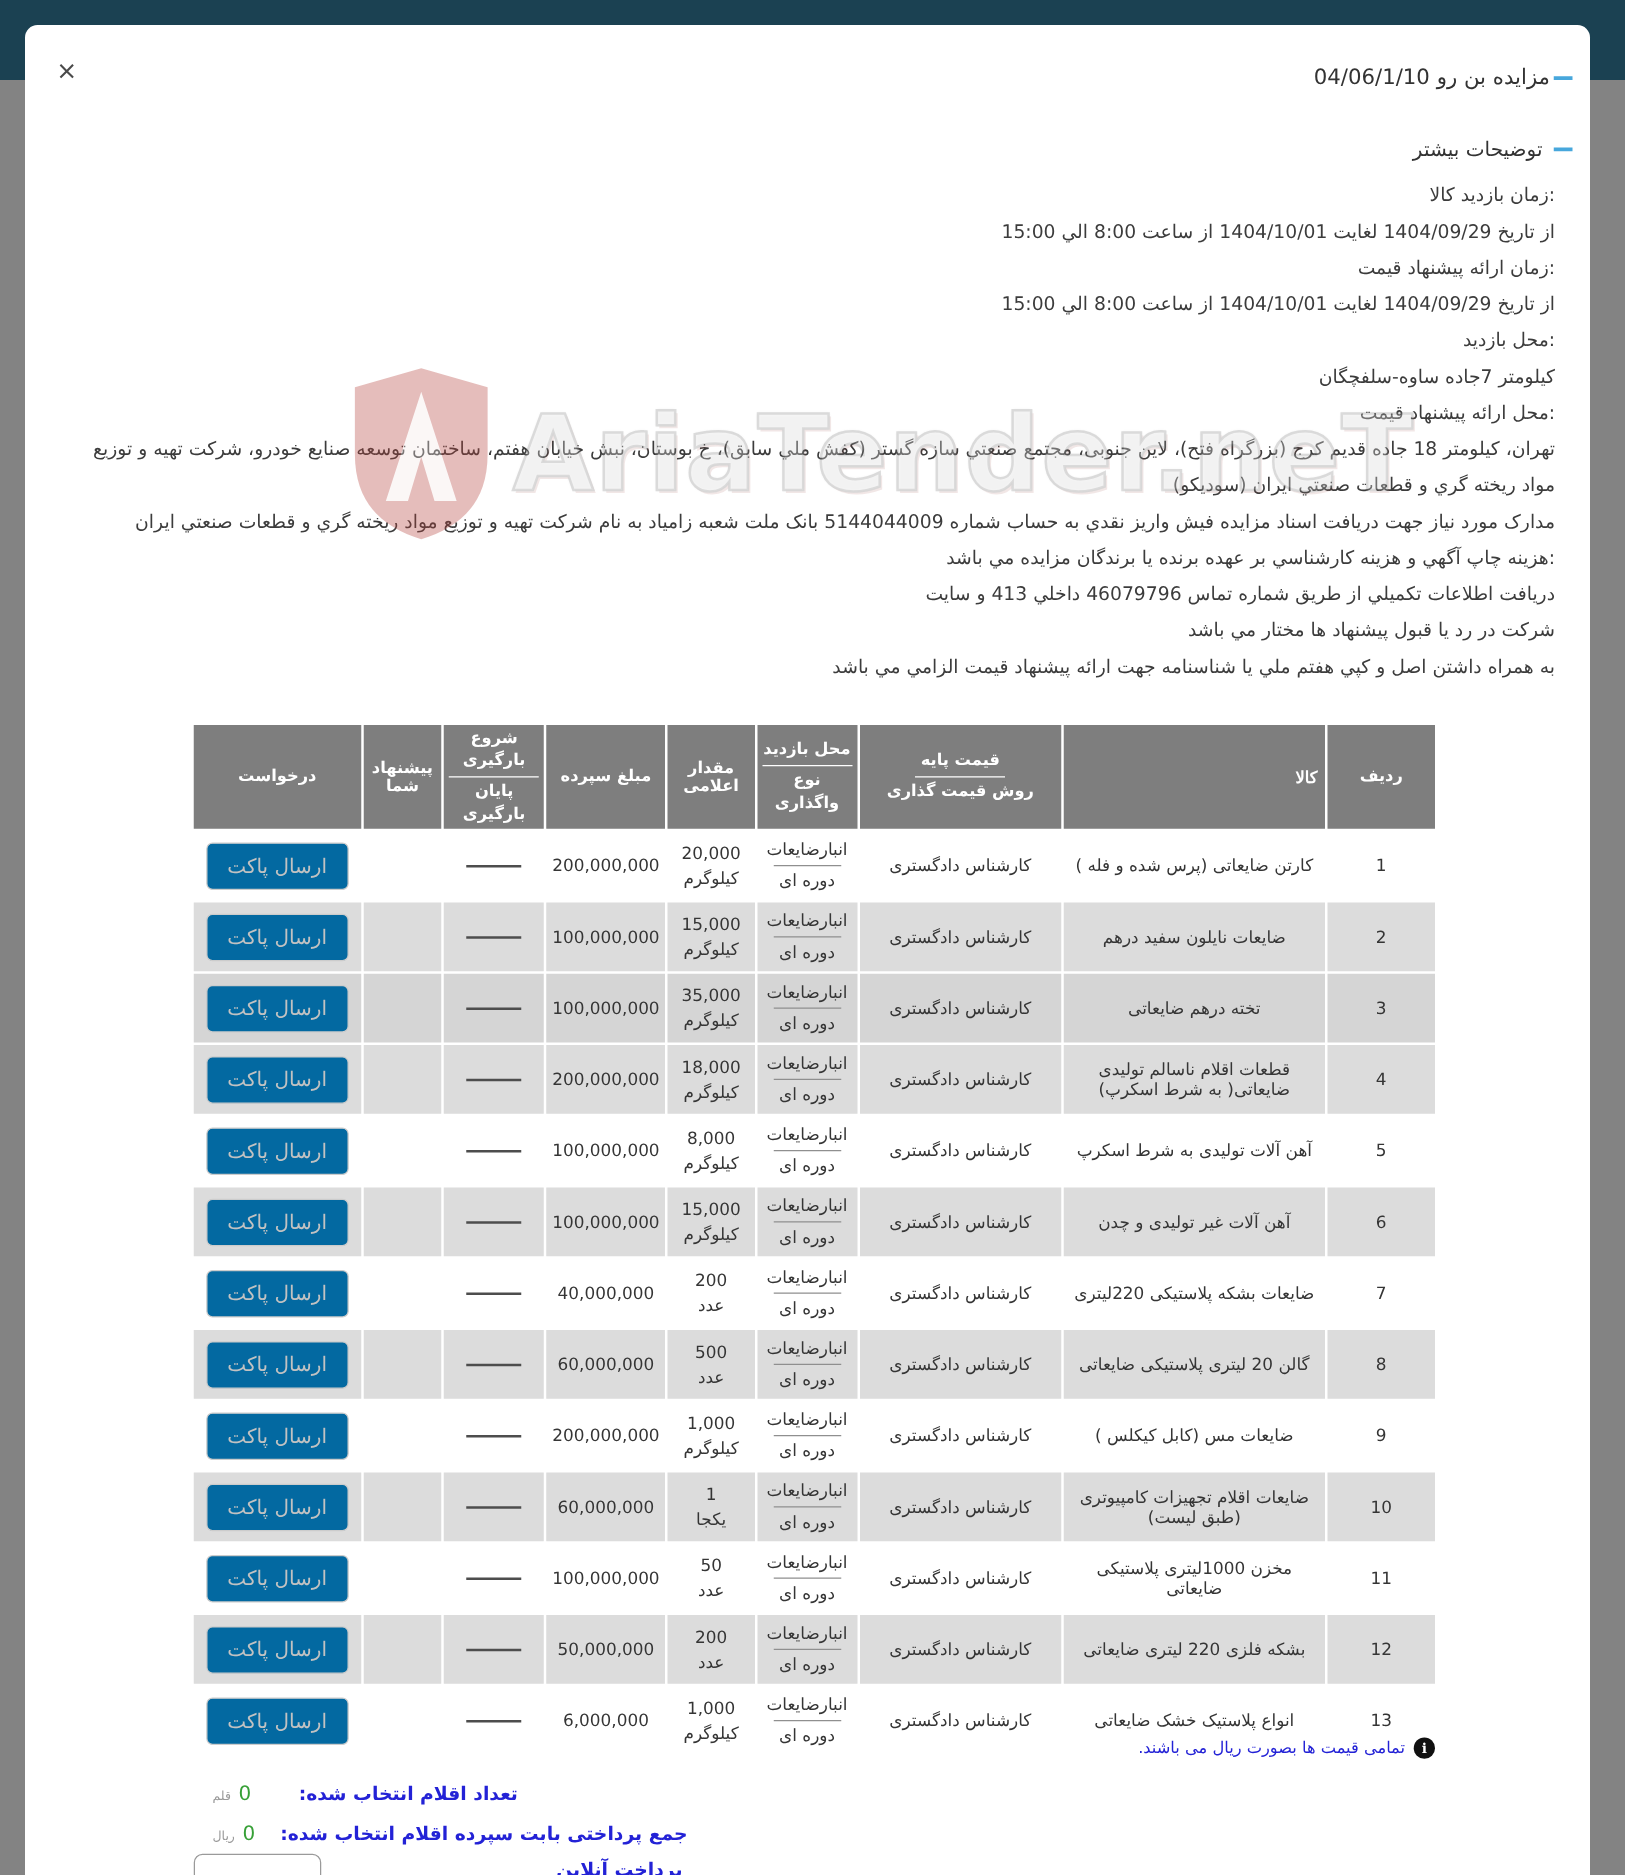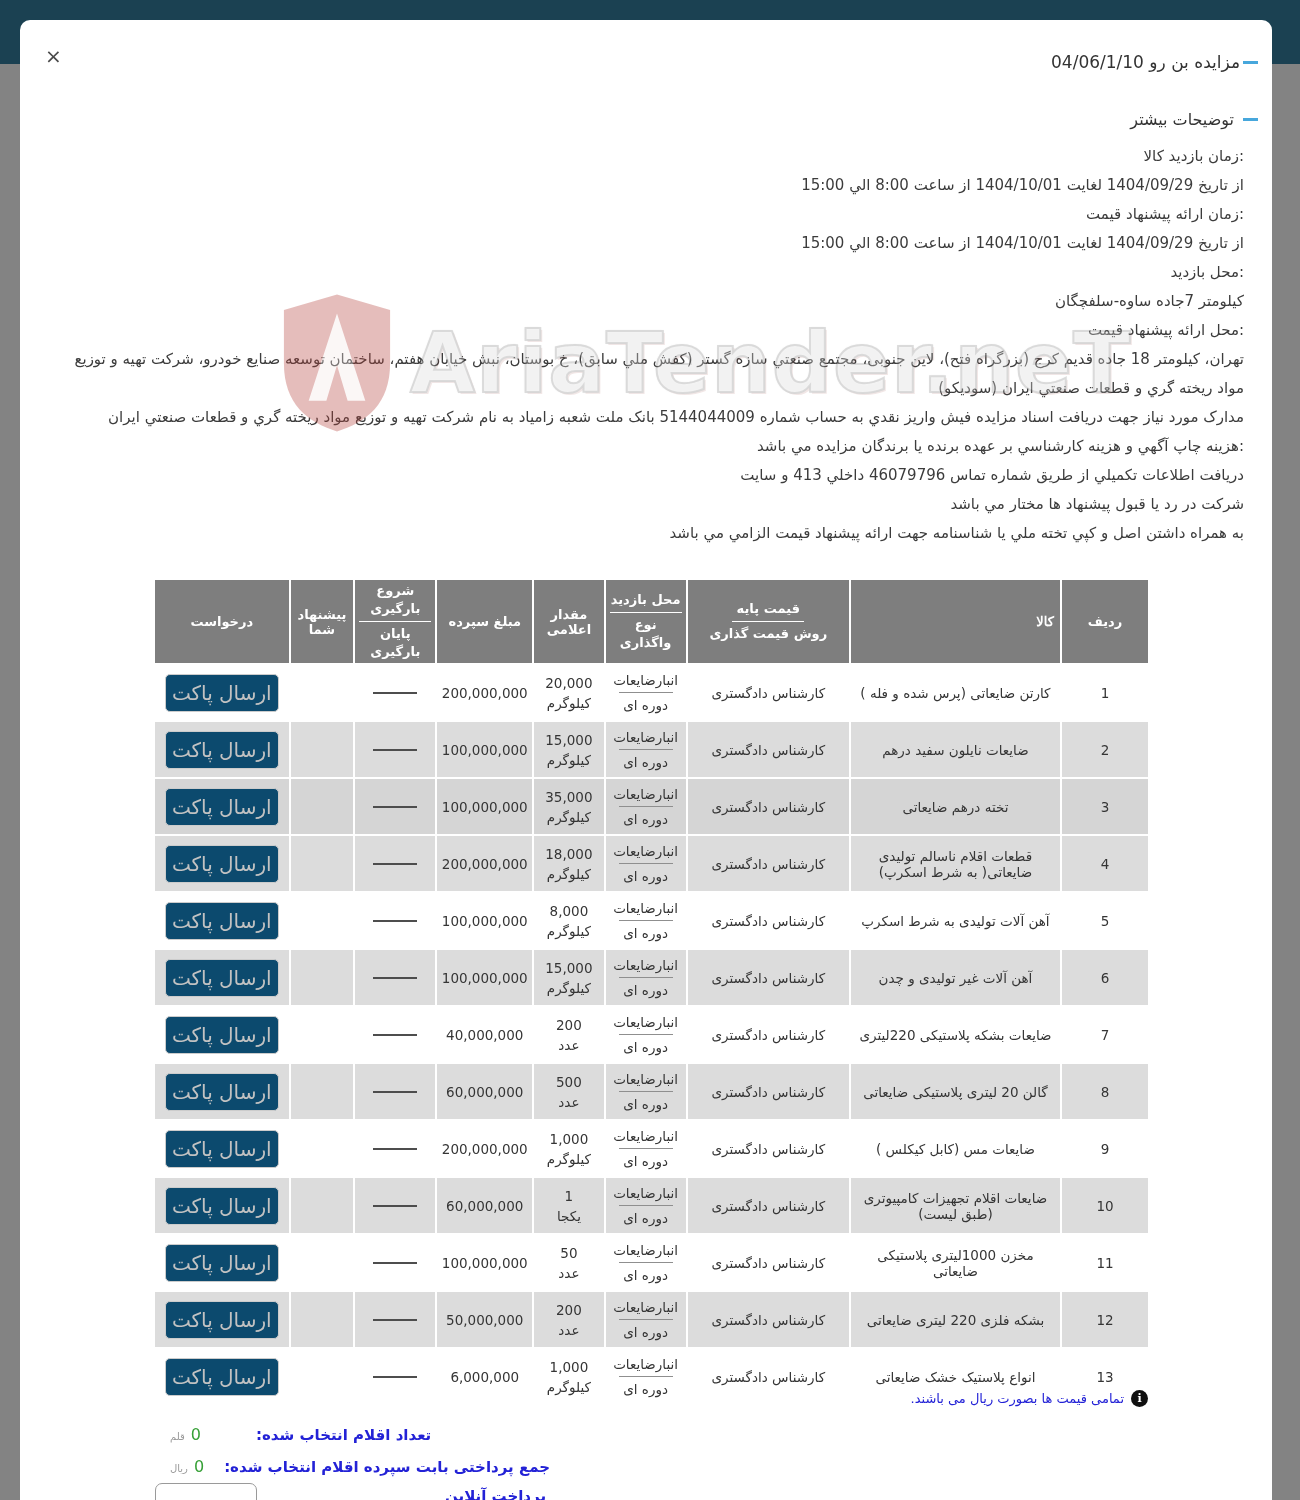--- a/index.html
+++ b/index.html
@@ -68,39 +68,39 @@
   td.c-kala{text-align:right; padding-right:12px;}
   td.c-qty{text-align:left; padding-left:6px; line-height:20px;}
   td.c-deposit{text-align:left; padding-left:6px;}
   .hdr-stack div{line-height:18px;}
   .hdr-sep{width:72px; border-top:1px solid #fff; margin:3px auto;}
   .cell-sep{width:54px; border-top:1px solid #8f8f8f; margin:3px auto;}
   .stack-line{line-height:18px;}
   .dash-line{width:44px; border-top:2px solid var(--dash); margin:0 auto;}
   .send-btn{
     width:114px; height:38px; border:1px solid var(--btn-border); border-radius:5px;
-    background:#0c4a6e; color:var(--btn-text); font-size:20px; cursor:pointer;
+    background:#0369a1; color:var(--btn-text); font-size:16px; cursor:pointer;
     font-family:inherit;
   }
   .note-row{
     position:absolute; top:1370px; right:124px; direction:rtl;
     display:flex; align-items:center; gap:7px;
   }
   .info-icon{
     width:17px;height:17px;border-radius:50%;background:#101010;color:#fff;
     font-size:11px;font-weight:bold;display:flex;align-items:center;justify-content:center;
     font-family:"DejaVu Serif",serif; flex:0 0 auto;
   }
   .note-text{color:var(--blue); font-size:13px;}
   .sum-line{position:absolute; direction:rtl; white-space:nowrap; text-align:right;}
   .sum-line .lbl{color:var(--blue); font-weight:bold; font-size:15px;}
   .sum-line .val{color:var(--green); font-size:16px; margin:0 6px;}
   .sum-line .unit{color:#9a9a9a; font-size:10px;}
   #sum-count{left:150px; top:1405px;}
-  #sum-count .lbl{margin-left:49px;}
+  #sum-count .lbl{margin-left:32px;}
   #sum-total{left:150px; top:1437px;}
   #sum-total .lbl{margin-left:14px;}
   .pay-btn{
     position:absolute; left:135px; top:1463px; width:102px; height:42px;
     border:1px solid #9a9a9a; border-radius:7px; background:#fff;
     color:#2f9e44; font-size:13px; padding-top:12px; cursor:pointer; font-family:inherit;
   }
   .pay-label{
     position:absolute; left:425px; top:1467px; color:var(--blue);
     font-weight:bold; font-size:15px; direction:rtl;
@@ -131,21 +131,21 @@
       <div>:زمان ارائه پیشنهاد قیمت</div>
       <div>از تاریخ 1404/09/29 لغایت 1404/10/01 از ساعت 8:00 الي 15:00</div>
       <div>:محل بازدید</div>
       <div>کیلومتر 7جاده ساوه-سلفچگان</div>
       <div>:محل ارائه پیشنهاد قیمت</div>
       <div>تهران، کیلومتر 18 جاده قدیم کرج (بزرگراه فتح)، لاین جنوبی، مجتمع صنعتي سازه گستر (کفش ملي سابق)، خ بوستان، نبش خیابان هفتم، ساختمان توسعه صنایع خودرو، شرکت تهیه و توزیع مواد ریخته گري و قطعات صنعتي ایران (سودیکو)</div>
       <div>مدارک مورد نیاز جهت دریافت اسناد مزایده فیش واریز نقدي به حساب شماره 5144044009 بانک ملت شعبه زامیاد به نام شرکت تهیه و توزیع مواد ریخته گري و قطعات صنعتي ایران</div>
       <div>:هزینه چاپ آگهي و هزینه کارشناسي بر عهده برنده یا برندگان مزایده مي باشد</div>
       <div>دریافت اطلاعات تکمیلي از طریق شماره تماس 46079796 داخلي 413 و سایت</div>
       <div>شرکت در رد یا قبول پیشنهاد ها مختار مي باشد</div>
-      <div>به همراه داشتن اصل و کپي تخته ملي یا شناسنامه جهت ارائه پیشنهاد قیمت الزامي مي باشد</div>
+      <div>به همراه داشتن اصل و کپي هفتم ملي یا شناسنامه جهت ارائه پیشنهاد قیمت الزامي مي باشد</div>
     </div>
 
   <div class="watermark">
     <svg width="118" height="142" viewBox="0 0 100 120">
       <path d="M50 2 L95 15 V60 C95 95 75 110 50 118 C25 110 5 95 5 60 V15 Z" fill="#b4403a"></path>
       <path d="M50 18 L74 92 H59 L50 62 L41 92 H26 Z" fill="#ffffff" opacity="0.88"></path>
     </svg>
     <span class="wm-text">AriaTender.neT</span>
   </div>
 

